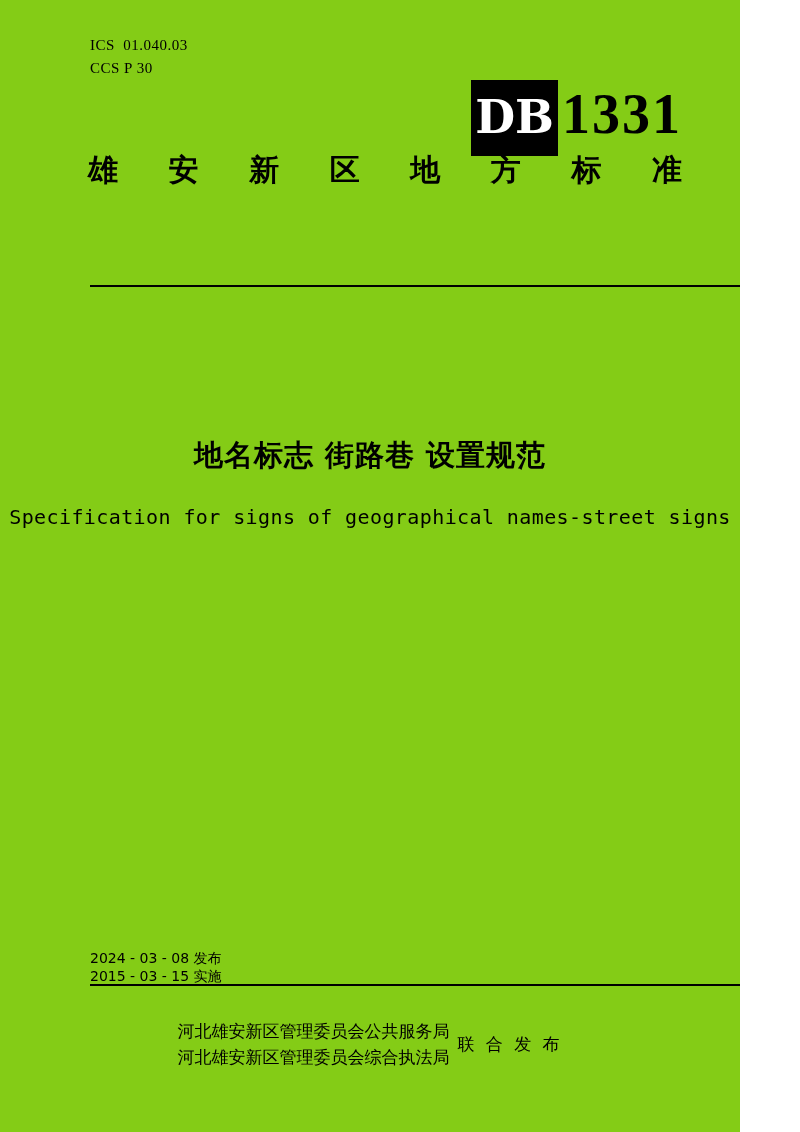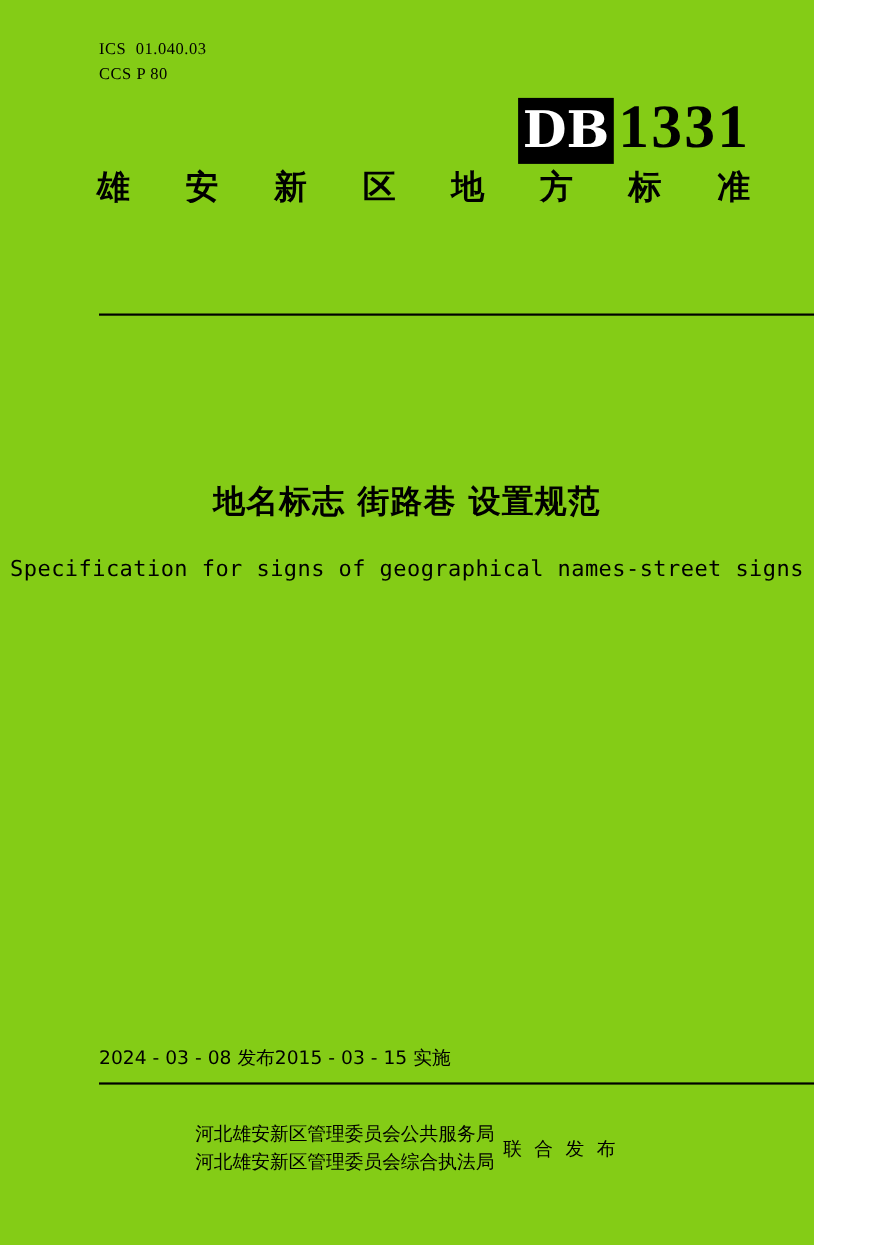--- a/index.html
+++ b/index.html
@@ -25,25 +25,25 @@
     font-family: "Liberation Serif", serif;
     font-size: 15px;
     line-height: 23px;
     letter-spacing: 0.5px;
   }
   .ics-line { white-space: pre; }
 
   .db-logo {
     position: absolute;
     right: 58px;
-    top: 88px;
+    top: 78px;
     font-family: "Liberation Serif", serif;
     font-weight: bold;
     font-size: 52px;
-    line-height: 56px;
+    line-height: 72px;
     letter-spacing: 1px;
     white-space: nowrap;
     padding-left: 32px;
   }
   .db-logo .db-mark {
     display: inline-block;
     background: #000000;
     color: #ffffff;
     padding: 1px 4px 3px 4px;
     margin-right: 4px;
@@ -114,23 +114,24 @@
     letter-spacing: 0.4px;
   }
 
   
   .footer-dates {
     position: absolute;
     left: 90px;
     right: 58px;
     top: 950px;
     display: flex;
-    justify-content: flex-start;
-    font-family: "DejaVu Sans", sans-serif;
-    font-size: 17px;
+    justify-content: space-between;
+    font-family: "DejaVu Sans", sans-serif;
+    font-size: 14px;
+    flex-direction: column;
   }
   .footer-rule {
     position: absolute;
     left: 90px;
     top: 984px;
     width: 652px;
     height: 2px;
     background: #000000;
   }
 
@@ -157,21 +158,21 @@
     white-space: nowrap;
   }
 </style>
 </head>
 <body>
 
 <div class="page">
 
   <div class="ics-block">
     <div class="ics-line">ICS  01.040.03</div>
-    <div class="ics-line">CCS P 80</div>
+    <div class="ics-line">CCS P 30</div>
   </div>
 
   <div class="db-logo">
     <span class="db-mark">DB</span><span class="db-num">1331</span>
   </div>
 
   <div class="std-title-cn">雄安新区地方标准</div>
 
 
   <div class="rule"></div>

